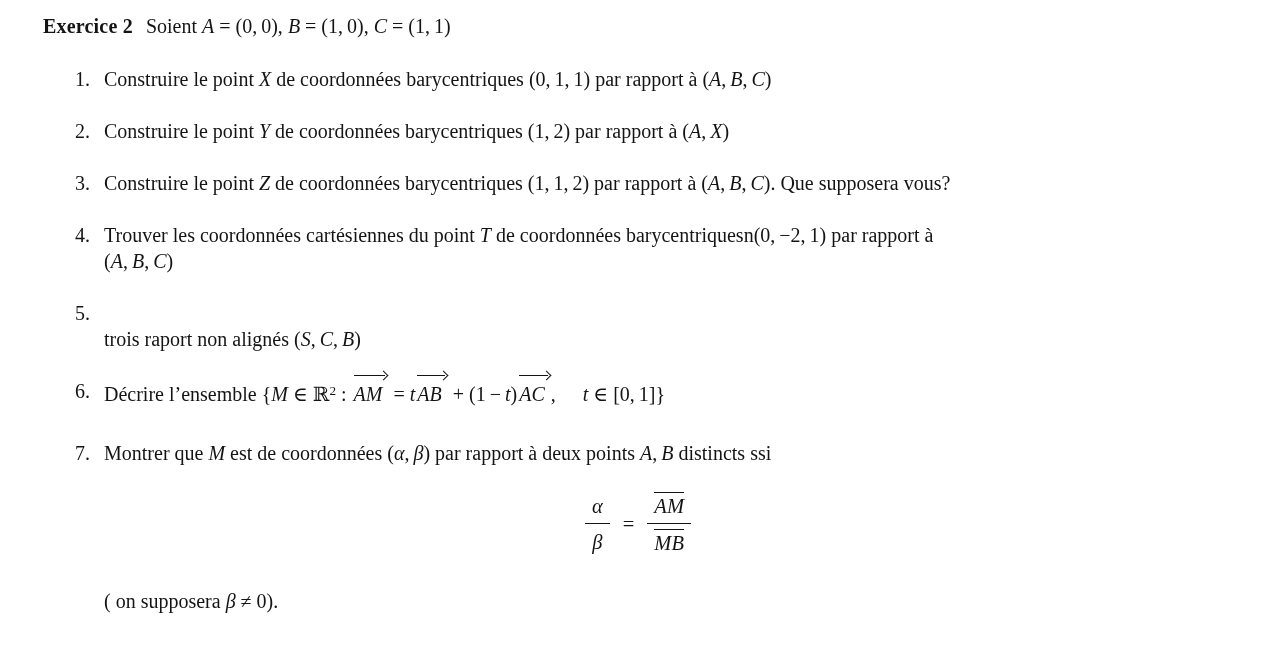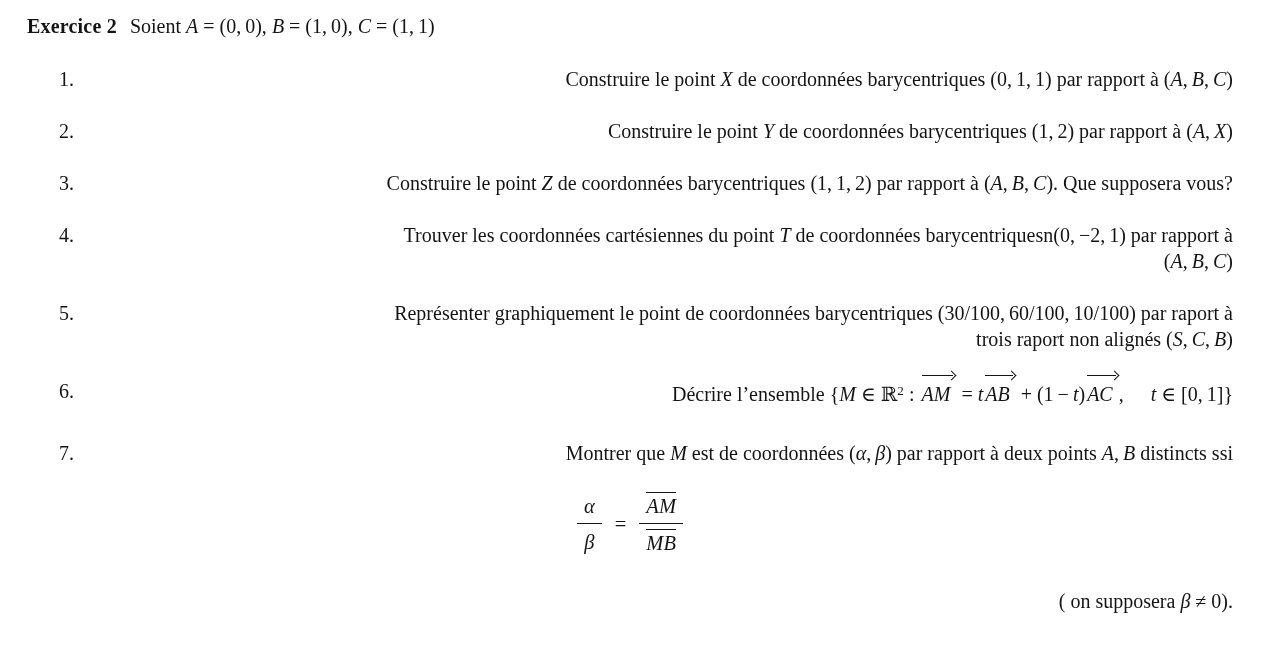--- a/index.html
+++ b/index.html
@@ -5,29 +5,29 @@
   html, body { margin: 0; padding: 0; }
   body {
     width: 1263px;
     height: 651px;
     overflow: hidden;
     background: #ffffff;
     color: #141414;
     font-family: "Liberation Serif", "DejaVu Serif", serif;
     font-size: 20px;
   }
-  .page { padding: 13px 30px 0 27px; }
+  .page { padding: 13px 30px 0 27px; margin-left: 16px; }
 
   .header { line-height: 26px; margin: 0 0 27px 0; }
   .title { font-weight: bold; margin-right: 13px; letter-spacing: 0.2px; }
 
   .item { display: flex; margin-bottom: 26px; line-height: 26px; }
   .list .item:nth-child(6) { margin-top: 5px; margin-bottom: 33px; }
   .item-num { flex: none; width: 61px; padding-right: 14px; box-sizing: border-box; text-align: right; }
-  .item-body { flex: 1; min-width: 0; text-align: right; }
+  .item-body { flex: 1; min-width: 0; }
 
   .seg { white-space: pre-wrap; }
   .seg.m, .it { font-style: italic; }
   .seg.sup { font-size: 0.66em; vertical-align: 0.45em; }
   .seg.quad { display: inline-block; width: 27px; }
 
   .seg.vec { font-style: italic; position: relative; display: inline-block; margin: 0 6px 0 2px; }
   .seg.vec::before {
     content: ""; position: absolute; left: 0; right: -3px; top: -6px;
     border-top: 1.4px solid currentColor;
@@ -40,21 +40,21 @@
 
   .equation {
     display: flex; justify-content: center; align-items: center; gap: 13px;
     margin: 25px 0 0 0; line-height: 26px; font-size: 20.5px;
   }
   .frac { display: inline-flex; flex-direction: column; align-items: stretch; text-align: center; }
   .fnum { padding: 0 7px 4px; border-bottom: 1.4px solid currentColor; }
   .fden { padding: 5px 7px 0; }
   .ovl { display: inline-block; border-top: 1.4px solid currentColor; padding-top: 2px; line-height: 1.1; }
 
-  .note { margin: 32px 0 0 61px; line-height: 26px; text-align: right; }
+  .note { margin: 32px 0 0 61px; line-height: 26px; }
 </style>
 </head>
 <body style="background: rgb(255, 255, 255); color: rgb(20, 20, 20);">
 
 <div class="page">
 
   <div class="header">
     <span class="title">Exercice 2</span><span class="intro"><span class="seg">Soient </span><span class="seg m">A</span><span class="seg"> = (0, 0), </span><span class="seg m">B</span><span class="seg"> = (1, 0), </span><span class="seg m">C</span><span class="seg"> = (1, 1)</span></span>
   </div>
 
@@ -70,21 +70,21 @@
       <div class="item">
         <span class="item-num">3.</span>
         <span class="item-body"><span class="seg">Construire le point </span><span class="seg m">Z</span><span class="seg"> de coordonnées barycentriques (1, 1, 2) par rapport à (</span><span class="seg m">A</span><span class="seg">, </span><span class="seg m">B</span><span class="seg">, </span><span class="seg m">C</span><span class="seg">). Que supposera vous?</span></span>
       </div>
       <div class="item">
         <span class="item-num">4.</span>
         <span class="item-body"><span class="seg">Trouver les coordonnées cartésiennes du point </span><span class="seg m">T</span><span class="seg"> de coordonnées barycentriquesn(0, −2, 1) par rapport à</span><br><span class="seg">(</span><span class="seg m">A</span><span class="seg">, </span><span class="seg m">B</span><span class="seg">, </span><span class="seg m">C</span><span class="seg">)</span></span>
       </div>
       <div class="item">
         <span class="item-num">5.</span>
-        <span class="item-body"><span class="seg">Représenter graphiquement le point de coordonnées barycentriques (30/100, 60/100, 10/100) par raport à</span><br><span class="seg">trois raport non alignés (</span><span class="seg m">S</span><span class="seg">, </span><span class="seg m">C</span><span class="seg">, </span><span class="seg m">B</span><span class="seg">)</span></span>
+        <span class="item-body"><br><span class="seg">trois raport non alignés (</span><span class="seg m">S</span><span class="seg">, </span><span class="seg m">C</span><span class="seg">, </span><span class="seg m">B</span><span class="seg">)</span></span>
       </div>
       <div class="item">
         <span class="item-num">6.</span>
         <span class="item-body"><span class="seg">Décrire l’ensemble {</span><span class="seg m">M</span><span class="seg"> ∈ ℝ</span><span class="seg sup">2</span><span class="seg"> : </span><span class="seg vec">AM</span><span class="seg"> = </span><span class="seg m">t</span><span class="seg vec">AB</span><span class="seg"> + (1 − </span><span class="seg m">t</span><span class="seg">)</span><span class="seg vec">AC</span><span class="seg">,</span><span class="seg quad"> </span><span class="seg m">t</span><span class="seg"> ∈ [0, 1]}</span></span>
       </div>
       <div class="item">
         <span class="item-num">7.</span>
         <span class="item-body"><span class="seg">Montrer que </span><span class="seg m">M</span><span class="seg"> est de coordonnées (</span><span class="seg m">α</span><span class="seg">, </span><span class="seg m">β</span><span class="seg">) par rapport à deux points </span><span class="seg m">A</span><span class="seg">, </span><span class="seg m">B</span><span class="seg"> distincts ssi</span></span>
       </div>
     </div>

